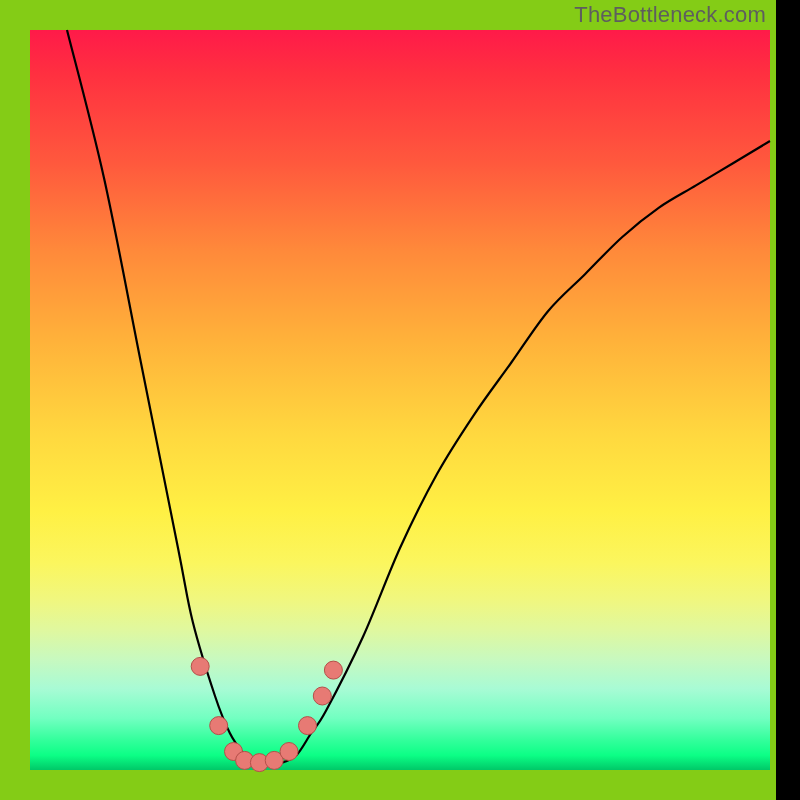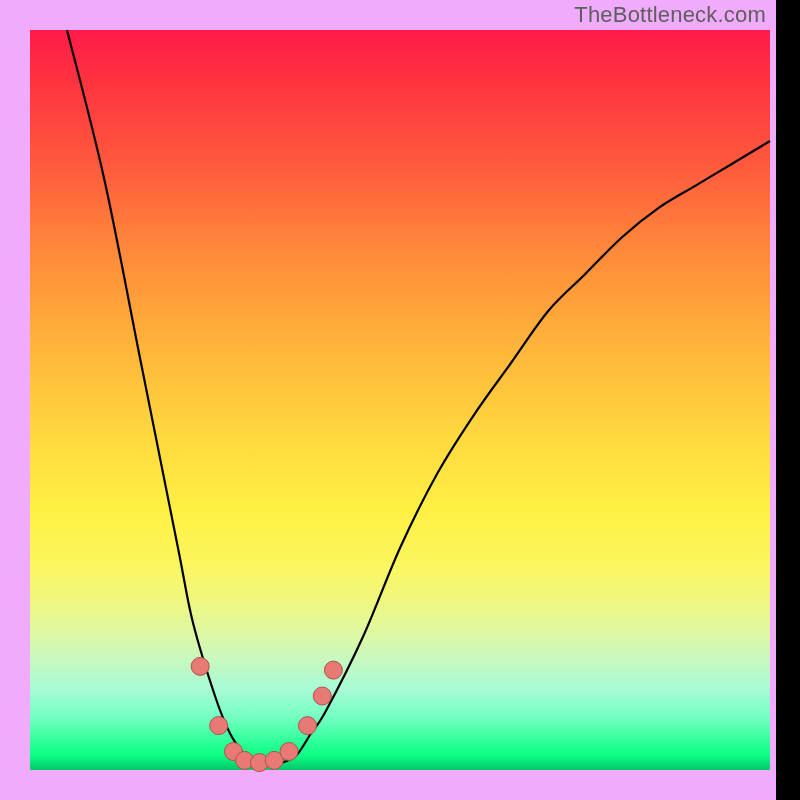--- a/index.html
+++ b/index.html
@@ -10,21 +10,21 @@
     background: #000;
     font-family: Arial, Helvetica, sans-serif;
     overflow: hidden;
   }
   .frame {
     position: absolute;
     left: 0;
     top: 0;
     width: 776px;
     height: 800px;
-    background: #f0abfc;
+    background: #84cc16;
   }
   .plot-area {
     position: absolute;
     left: 30px;
     top: 30px;
     width: 740px;
     height: 740px;
   }
   .gradient-bg {
     position: absolute;

